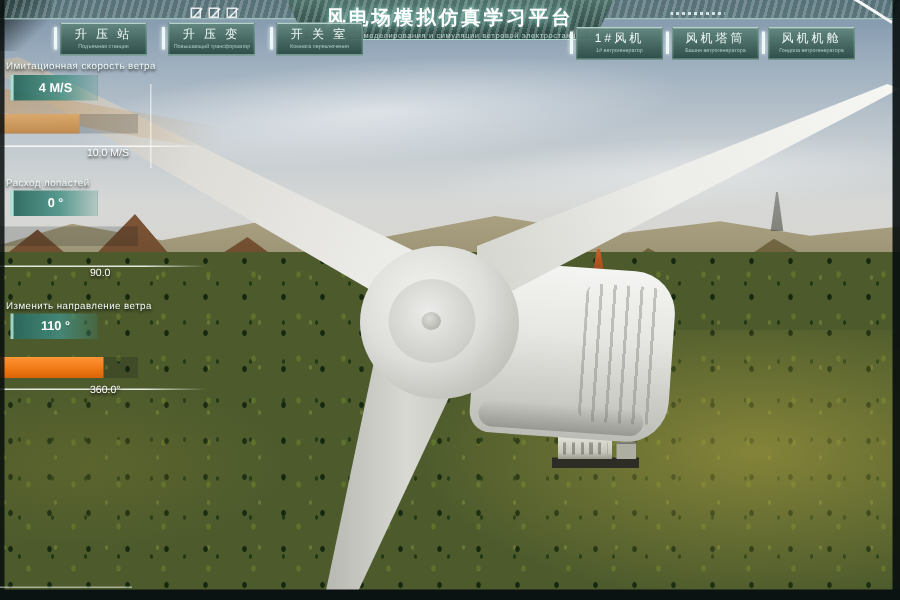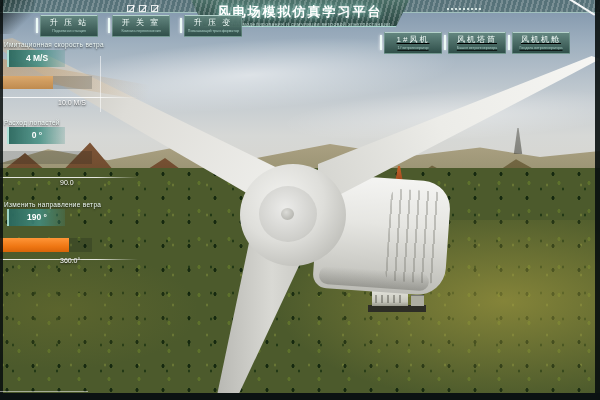--- a/index.html
+++ b/index.html
@@ -95,21 +95,21 @@
     background:rgba(255,255,255,.9); transform:rotate(-45deg); }
   .deco-dots { position:absolute; left:447px; top:8px; width:36px; height:2px; opacity:.85;
     background:repeating-linear-gradient(90deg,#e8f6f2 0 2px, transparent 2px 4px); }
   .corner-tr1 { position:absolute; right:3px; top:6px; width:30px; height:2px; background:rgba(255,255,255,.9); transform:rotate(32deg); }
   .corner-tr2 { position:absolute; right:12px; top:3px; width:22px; height:1px; background:rgba(255,255,255,.7); transform:rotate(32deg); }
   .corner-tl { position:absolute; left:0; top:0; width:34px; height:34px;
     background:linear-gradient(135deg, rgba(12,20,19,.9), rgba(12,20,19,0) 70%); }
 
   .nav { position:absolute; display:flex; }
   .nav--left { left:40px; top:15px; gap:14px; }
-  .nav--right { right:30px; top:32px; gap:6px;text-decoration:underline; }
+  .nav--right { right:30px; top:18px; gap:6px; }
   .btn { position:relative; width:58px; height:22px; padding-top:2px; text-align:center; cursor:pointer;
     background:linear-gradient(180deg, rgba(96,132,124,.95), rgba(42,74,68,.95));
     border:1px solid rgba(150,190,180,.35); border-top-color:rgba(225,255,246,.75); }
   .btn::before { content:''; position:absolute; left:-5px; top:2px; width:2px; height:15px;
     background:#ecfaf6; box-shadow:0 0 3px #fff; }
   .btn .zh { font-size:8px; letter-spacing:2px; color:#f2fbf8; line-height:10px; white-space:nowrap; }
   .btn .ru { font-size:4px; color:#aacfc6; line-height:6px; white-space:nowrap; transform:scale(.9); }
 
   .ctrl-label { position:absolute; left:4px; font-size:6.5px; color:#f0faf7; letter-spacing:.3px;
     text-shadow:0 1px 2px rgba(0,0,0,.85); white-space:nowrap; }
@@ -192,26 +192,26 @@
     <div class="deco-dots"></div>
     <div class="corner-tr1"></div>
     <div class="corner-tr2"></div>
 
     <div class="nav nav--left">
       <div class="btn">
         <div class="zh">升 压 站</div>
         <div class="ru">Подъемная станция</div>
       </div>
       <div class="btn">
+        <div class="zh">升 压 变</div>
+        <div class="ru">Повышающий трансформатор</div>
+      </div>
+      <div class="btn">
         <div class="zh">开 关 室</div>
         <div class="ru">Комната переключения</div>
-      </div>
-      <div class="btn">
-        <div class="zh">升 压 变</div>
-        <div class="ru">Повышающий трансформатор</div>
       </div>
     </div>
 
     <div class="nav nav--right">
       <div class="btn">
         <div class="zh">1#风机</div>
         <div class="ru">1# ветрогенератор</div>
       </div>
       <div class="btn">
         <div class="zh">风机塔筒</div>
@@ -234,21 +234,21 @@
 
     <div class="ctrl-label" style="top:119px">Расход лопастей</div>
     <div class="vbox" style="top:127px">0 °</div>
     <div class="slider" style="top:151px">
       <div class="fill" style="width: 0%;"></div>
     </div>
     <div class="scaleline" style="top:177px"></div>
     <div class="maxlab" style="left:60px; top:179px">90.0</div>
 
     <div class="ctrl-label" style="top:201px">Изменить направление ветра</div>
-    <div class="vbox" style="top:209px">190 °</div>
+    <div class="vbox" style="top:209px">110 °</div>
     <div class="slider" style="top:238px; height:14px">
       <div class="fill" style="width: 75%;"></div>
     </div>
     <div class="scaleline" style="top:259px"></div>
     <div class="maxlab" style="left:60px; top:257px">360.0°</div>
 
     <div class="frame-left"></div>
     <div class="frame-right"></div>
     <div class="frame-bottom"></div>
     <div class="bottom-line"></div>

